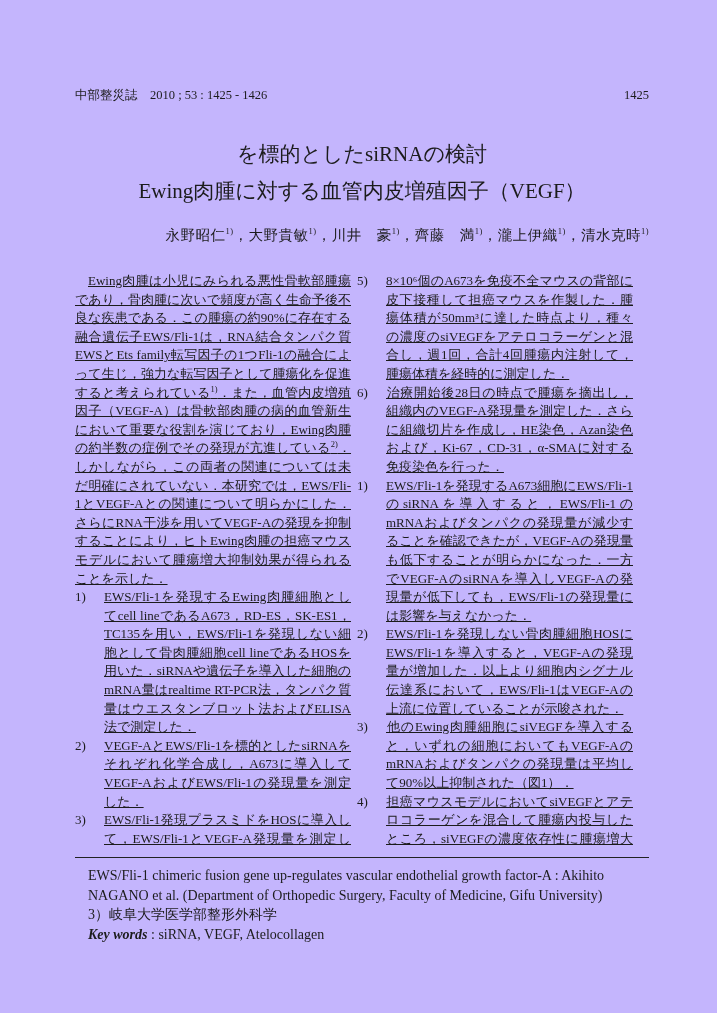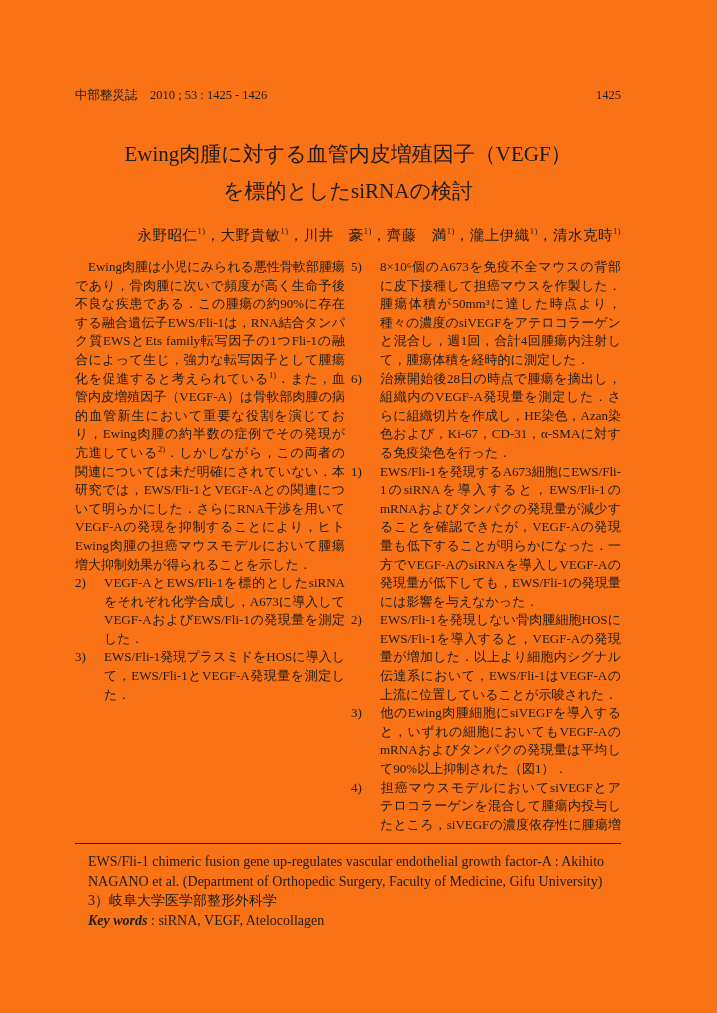--- a/index.html
+++ b/index.html
@@ -1,25 +1,25 @@
 <!DOCTYPE html>
 <html lang="ja"><head>
 <meta charset="utf-8">
 <style>
   html,body { margin:0; padding:0; background:#888; }
   .page {
     position: relative;
     width: 717px;
     height: 1013px;
     margin: 0 auto;
-    background: #f97316;
+    background: #c4b5fd;
     color: #1c1c1c;
     font-family: "Liberation Serif", "DejaVu Serif", serif;
     box-sizing: border-box;
-    padding: 88px 96px 0 75px;
+    padding: 88px 68px 0 75px;
     overflow: hidden;
   }
   
   .runhead {
     display: flex;
     justify-content: space-between;
     font-size: 12.5px;
     line-height: 15px;
   }
   
@@ -37,27 +37,28 @@
     line-height: 20px;
     letter-spacing: 0.5px;
   }
   .authors sup, .para sup {
     font-size: 8.5px;
     line-height: 0;
     vertical-align: super;
   }
   
   .body {
-    margin-top: 13px;
+    margin-top: 27px;
     display: flex;
     gap: 6px;
     height: 578px;
     overflow: hidden;
     font-size: 13px;
     line-height: 18.6px;
+    text-decoration: underline;
   }
   .col { width: 276px; }
   .para {
     margin: 0;
     text-align: justify;
     text-indent: 13px;
   }
   .sec-heading {
     font-weight: bold;
     padding-left: 13px;
@@ -87,34 +88,35 @@
 <body>
 
 <div class="page">
 
   <div class="runhead">
     <span>中部整災誌　2010 ; 53 : 1425 - 1426</span>
     <span>1425</span>
   </div>
 
   <div class="title">
+    <div>を標的としたsiRNAの検討</div>
     <div>Ewing肉腫に対する血管内皮増殖因子（VEGF）</div>
-    <div>を標的としたsiRNAの検討</div>
   </div>
 
   <div class="authors">
     <span><span>永野昭仁</span><sup>1)</sup><span>，</span></span><span><span>大野貴敏</span><sup>1)</sup><span>，</span></span><span><span>川井　豪</span><sup>1)</sup><span>，</span></span><span><span>齊藤　満</span><sup>1)</sup><span>，</span></span><span><span>瀧上伊織</span><sup>1)</sup><span>，</span></span><span><span>清水克時</span><sup>1)</sup><span></span></span>
   </div>
 
   <div class="body">
 
     <div class="col">
       <p class="para"><span>Ewing肉腫は小児にみられる悪性骨軟部腫瘍であり，骨肉腫に次いで頻度が高く生命予後不良な疾患である．この腫瘍の約90%に存在する融合遺伝子EWS/Fli-1は，RNA結合タンパク質EWSとEts family転写因子の1つFli-1の融合によって生じ，強力な転写因子として腫瘍化を促進すると考えられている</span><sup>1)</sup><span>．また，血管内皮増殖因子（VEGF-A）は骨軟部肉腫の病的血管新生において重要な役割を演じており，Ewing肉腫の約半数の症例でその発現が亢進している</span><sup>2)</sup><span>．しかしながら，この両者の関連については未だ明確にされていない．本研究では，EWS/Fli-1とVEGF-Aとの関連について明らかにした．さらにRNA干渉を用いてVEGF-Aの発現を抑制することにより，ヒトEwing肉腫の担癌マウスモデルにおいて腫瘍増大抑制効果が得られることを示した．</span></p>
 
 
+      <div class="item"><span class="num">1)</span><span>EWS/Fli-1を発現するEwing肉腫細胞としてcell lineであるA673，RD-ES，SK-ES1，TC135を用い，EWS/Fli-1を発現しない細胞として骨肉腫細胞cell lineであるHOSを用いた．siRNAや遺伝子を導入した細胞のmRNA量はrealtime RT-PCR法，タンパク質量はウエスタンブロット法およびELISA法で測定した．</span></div>
       <div class="item"><span class="num">2)</span><span>VEGF-AとEWS/Fli-1を標的としたsiRNAをそれぞれ化学合成し，A673に導入してVEGF-AおよびEWS/Fli-1の発現量を測定した．</span></div>
       <div class="item"><span class="num">3)</span><span>EWS/Fli-1発現プラスミドをHOSに導入して，EWS/Fli-1とVEGF-A発現量を測定した．</span></div>
 
     </div>
 
     <div class="col">
       <div class="item"><span class="num">5)</span><span>8×10⁶個のA673を免疫不全マウスの背部に皮下接種して担癌マウスを作製した．腫瘍体積が50mm³に達した時点より，種々の濃度のsiVEGFをアテロコラーゲンと混合し，週1回，合計4回腫瘍内注射して，腫瘍体積を経時的に測定した．</span></div>
       <div class="item"><span class="num">6)</span><span>治療開始後28日の時点で腫瘍を摘出し，組織内のVEGF-A発現量を測定した．さらに組織切片を作成し，HE染色，Azan染色および，Ki-67，CD-31，α-SMAに対する免疫染色を行った．</span></div>
 
 

